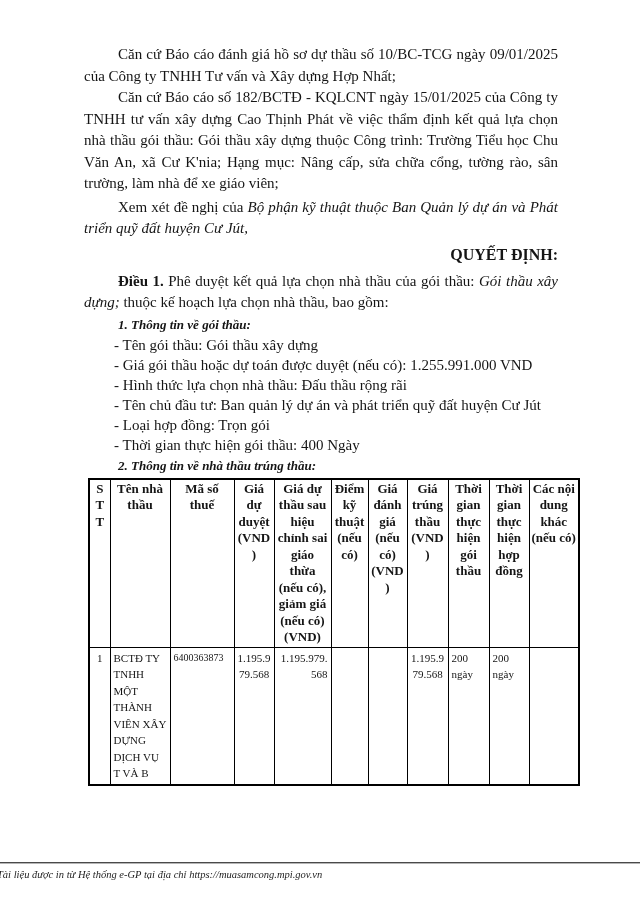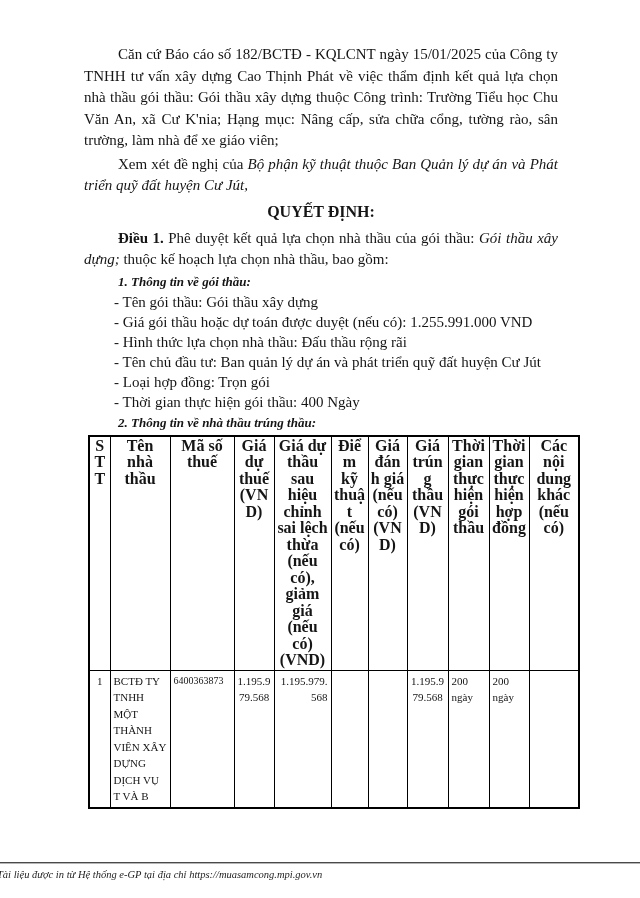--- a/index.html
+++ b/index.html
@@ -23,21 +23,21 @@
     font-size: 15px;
     line-height: 21.5px;
     text-align: justify;
   }
   .indent { text-indent: 34px; }
   .gap-before { margin-top: 2px; }
   .it { font-style: italic; }
   .bd { font-weight: bold; font-family: Liberation Serif, serif; }
   .decision-heading {
     margin: 4px 0 6px 0;
-    text-align: center;
+    text-align: right;
     font-size: 16px;
     font-weight: bold;
     line-height: 21px;
   }
   .subheading {
     margin: 0;
     padding-left: 34px;
     font-size: 13px;
     font-weight: bold;
     font-style: italic;
@@ -56,21 +56,21 @@
     margin: 2px 0 0 4px;
     border: 2px solid #000;
   }
   .bid-table th, .bid-table td {
     border: 1px solid #000;
     vertical-align: top;
     overflow-wrap: break-word;
     word-wrap: break-word;
   }
   .bid-table th {
-    font-size: 16px;
+    font-size: 13px;
     font-weight: bold;
     text-align: center;
     line-height: 16.5px;
     padding: 1px 2px;
   }
   .bid-table th.stt-head { padding: 1px 4px; word-break: break-all; }
   .bid-table td {
     font-size: 11px;
     line-height: 16.5px;
     padding: 2px 3px;
@@ -97,20 +97,21 @@
     color: #222222;
     white-space: nowrap;
   }
 </style>
 </head>
 <body>
 
 <div class="page">
   <div class="content">
 
+    <p class="para indent">Căn cứ Báo cáo đánh giá hồ sơ dự thầu số 10/BC-TCG ngày 09/01/2025 của Công ty TNHH Tư vấn và Xây dựng Hợp Nhất;</p>
 
     <p class="para indent">Căn cứ Báo cáo số 182/BCTĐ - KQLCNT ngày 15/01/2025 của Công ty TNHH tư vấn xây dựng Cao Thịnh Phát về việc thẩm định kết quả lựa chọn nhà thầu gói thầu: Gói thầu xây dựng thuộc Công trình: Trường Tiểu học Chu Văn An, xã Cư K'nia; Hạng mục: Nâng cấp, sửa chữa cổng, tường rào, sân trường, làm nhà để xe giáo viên;</p>
 
     <p class="para indent gap-before"><span>Xem xét đề nghị của </span><span class="it">Bộ phận kỹ thuật thuộc Ban Quản lý dự án và Phát triển quỹ đất huyện Cư Jút,</span></p>
 
     <h2 class="decision-heading">QUYẾT ĐỊNH:</h2>
 
     <p class="para indent"><span class="bd">Điều 1.</span><span> Phê duyệt kết quả lựa chọn nhà thầu của gói thầu: </span><span class="it">Gói thầu xây dựng;</span><span> thuộc kế hoạch lựa chọn nhà thầu, bao gồm:</span></p>
 
     <p class="subheading">1. Thông tin về gói thầu:</p>
@@ -136,22 +137,22 @@
           <col style="width:41px">
           <col style="width:41px">
           <col style="width:40px">
           <col style="width:50px">
       </colgroup>
       <thead>
         <tr>
           <th class="stt-head">STT</th>
           <th>Tên nhà thầu</th>
           <th>Mã số thuế</th>
-          <th>Giá dự thuế (VND)</th>
-          <th>Giá dự thầu sau hiệu chỉnh sai lệch thừa (nếu có), giảm giá (nếu có) (VND)</th>
+          <th>Giá dự duyệt (VND)</th>
+          <th>Giá dự thầu sau hiệu chỉnh sai giáo thừa (nếu có), giảm giá (nếu có) (VND)</th>
           <th>Điểm kỹ thuật (nếu có)</th>
           <th>Giá đánh giá (nếu có) (VND)</th>
           <th>Giá trúng thầu (VND)</th>
           <th>Thời gian thực hiện gói thầu</th>
           <th>Thời gian thực hiện hợp đồng</th>
           <th>Các nội dung khác (nếu có)</th>
         </tr>
       </thead>
       <tbody>
         <tr>

